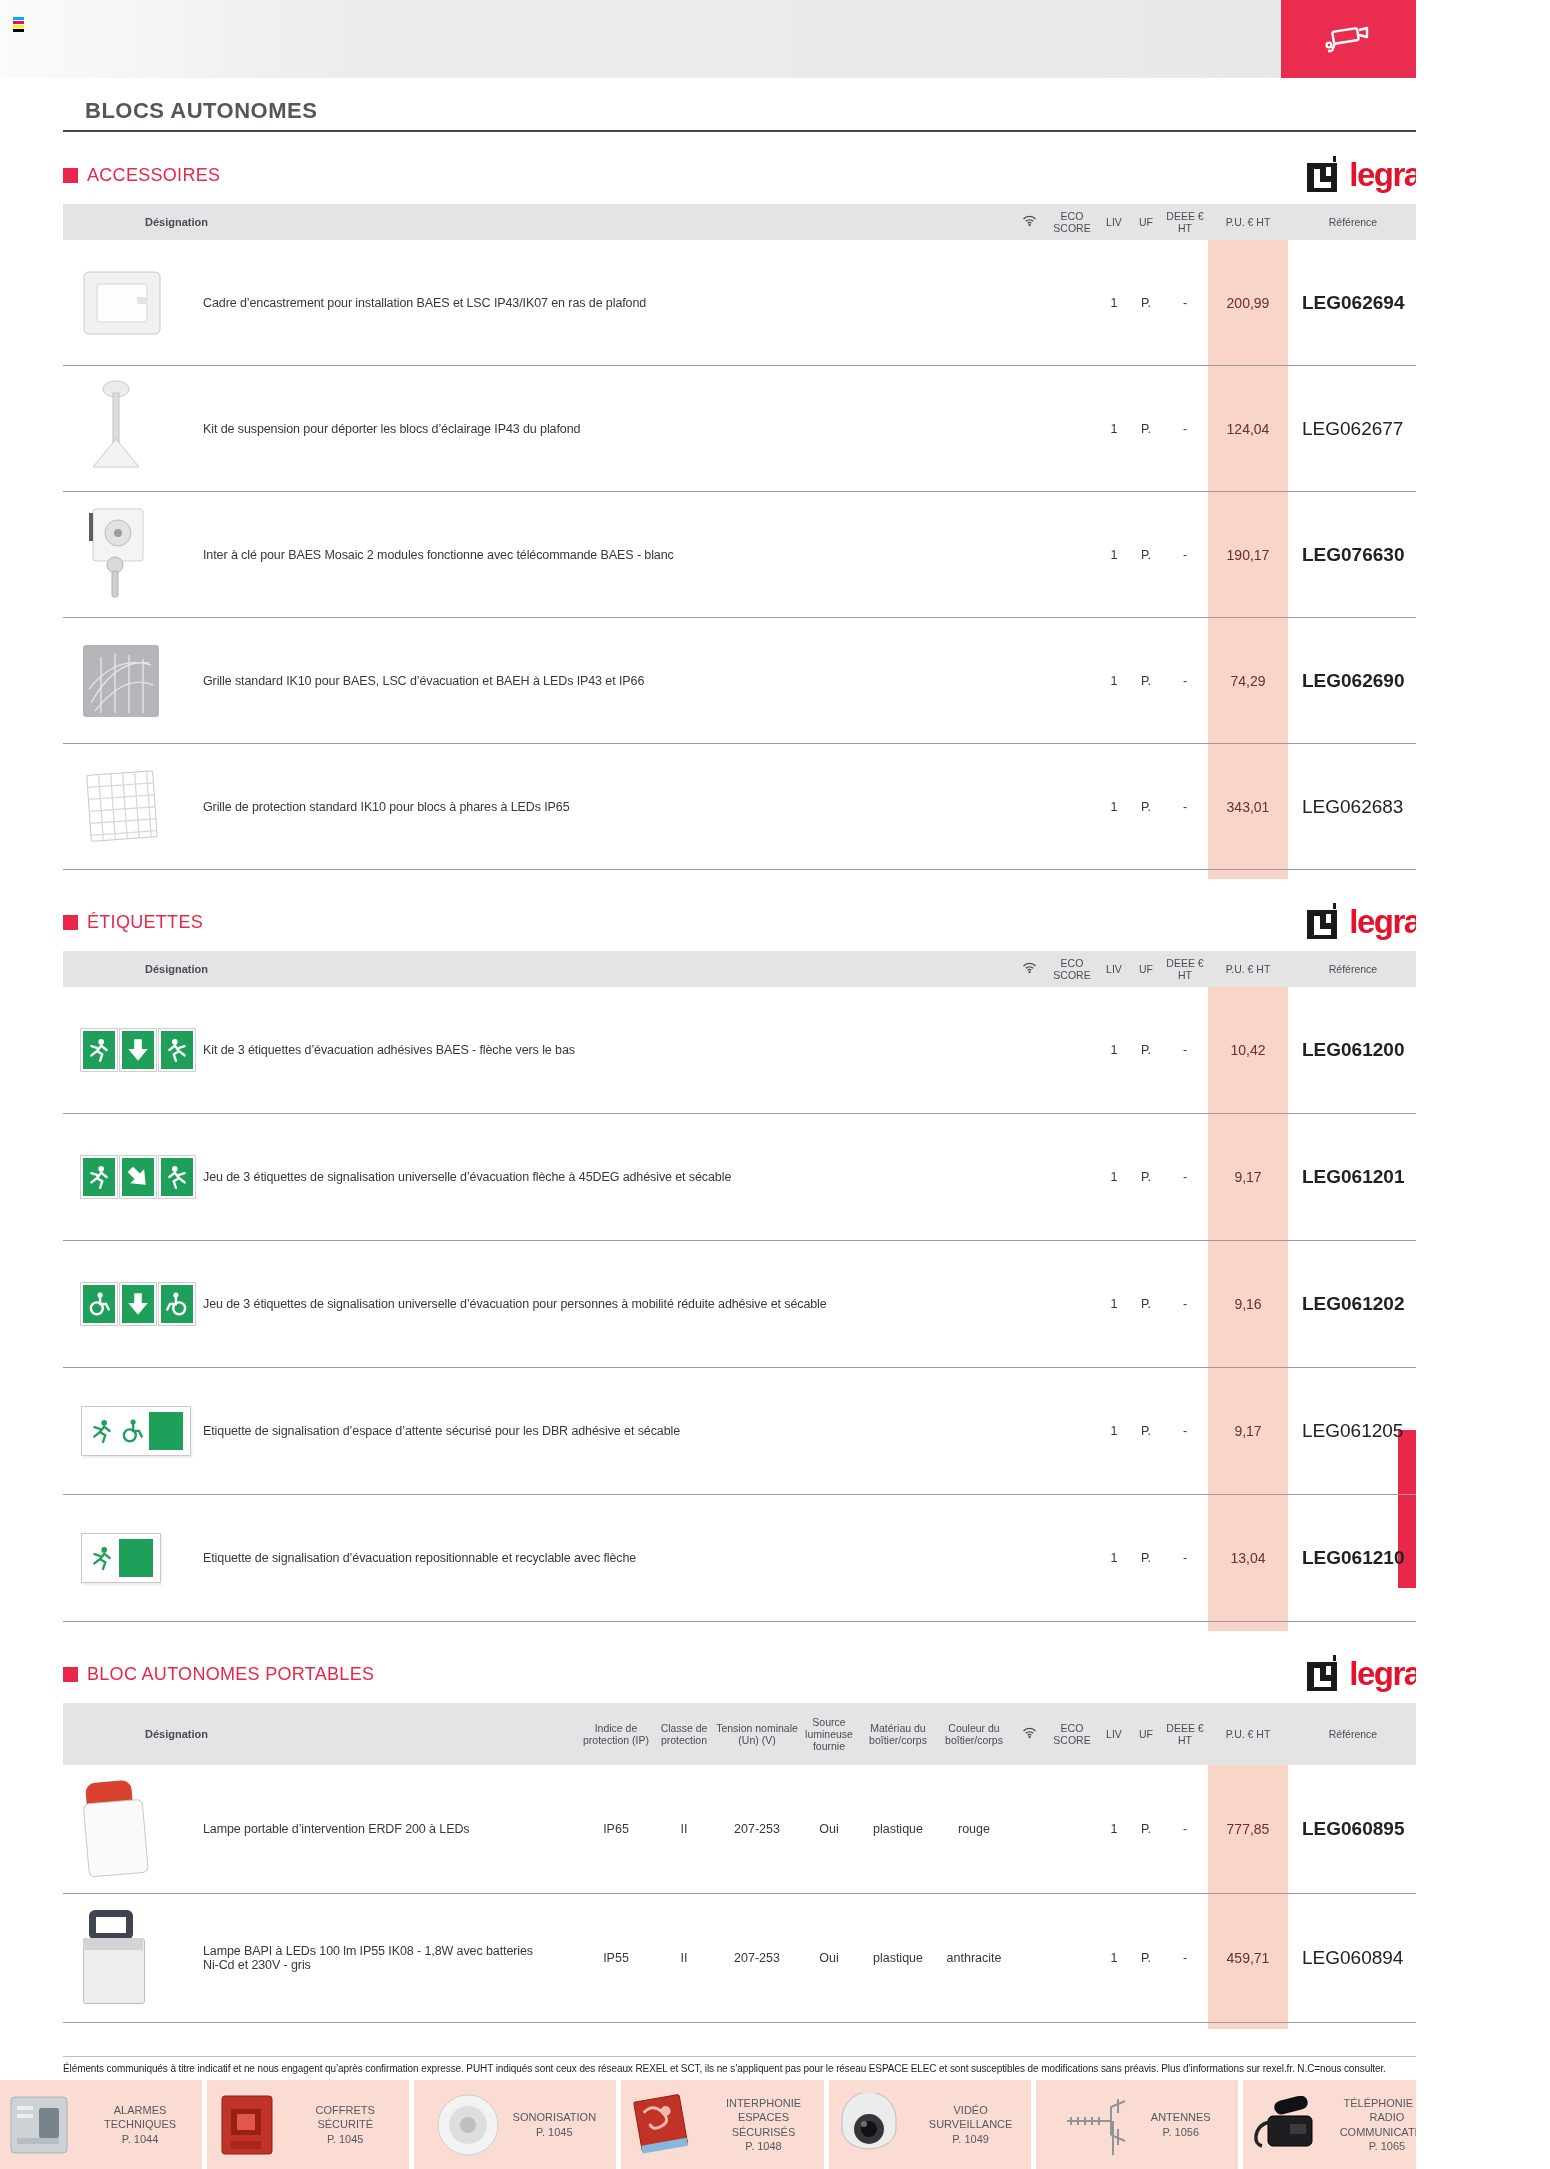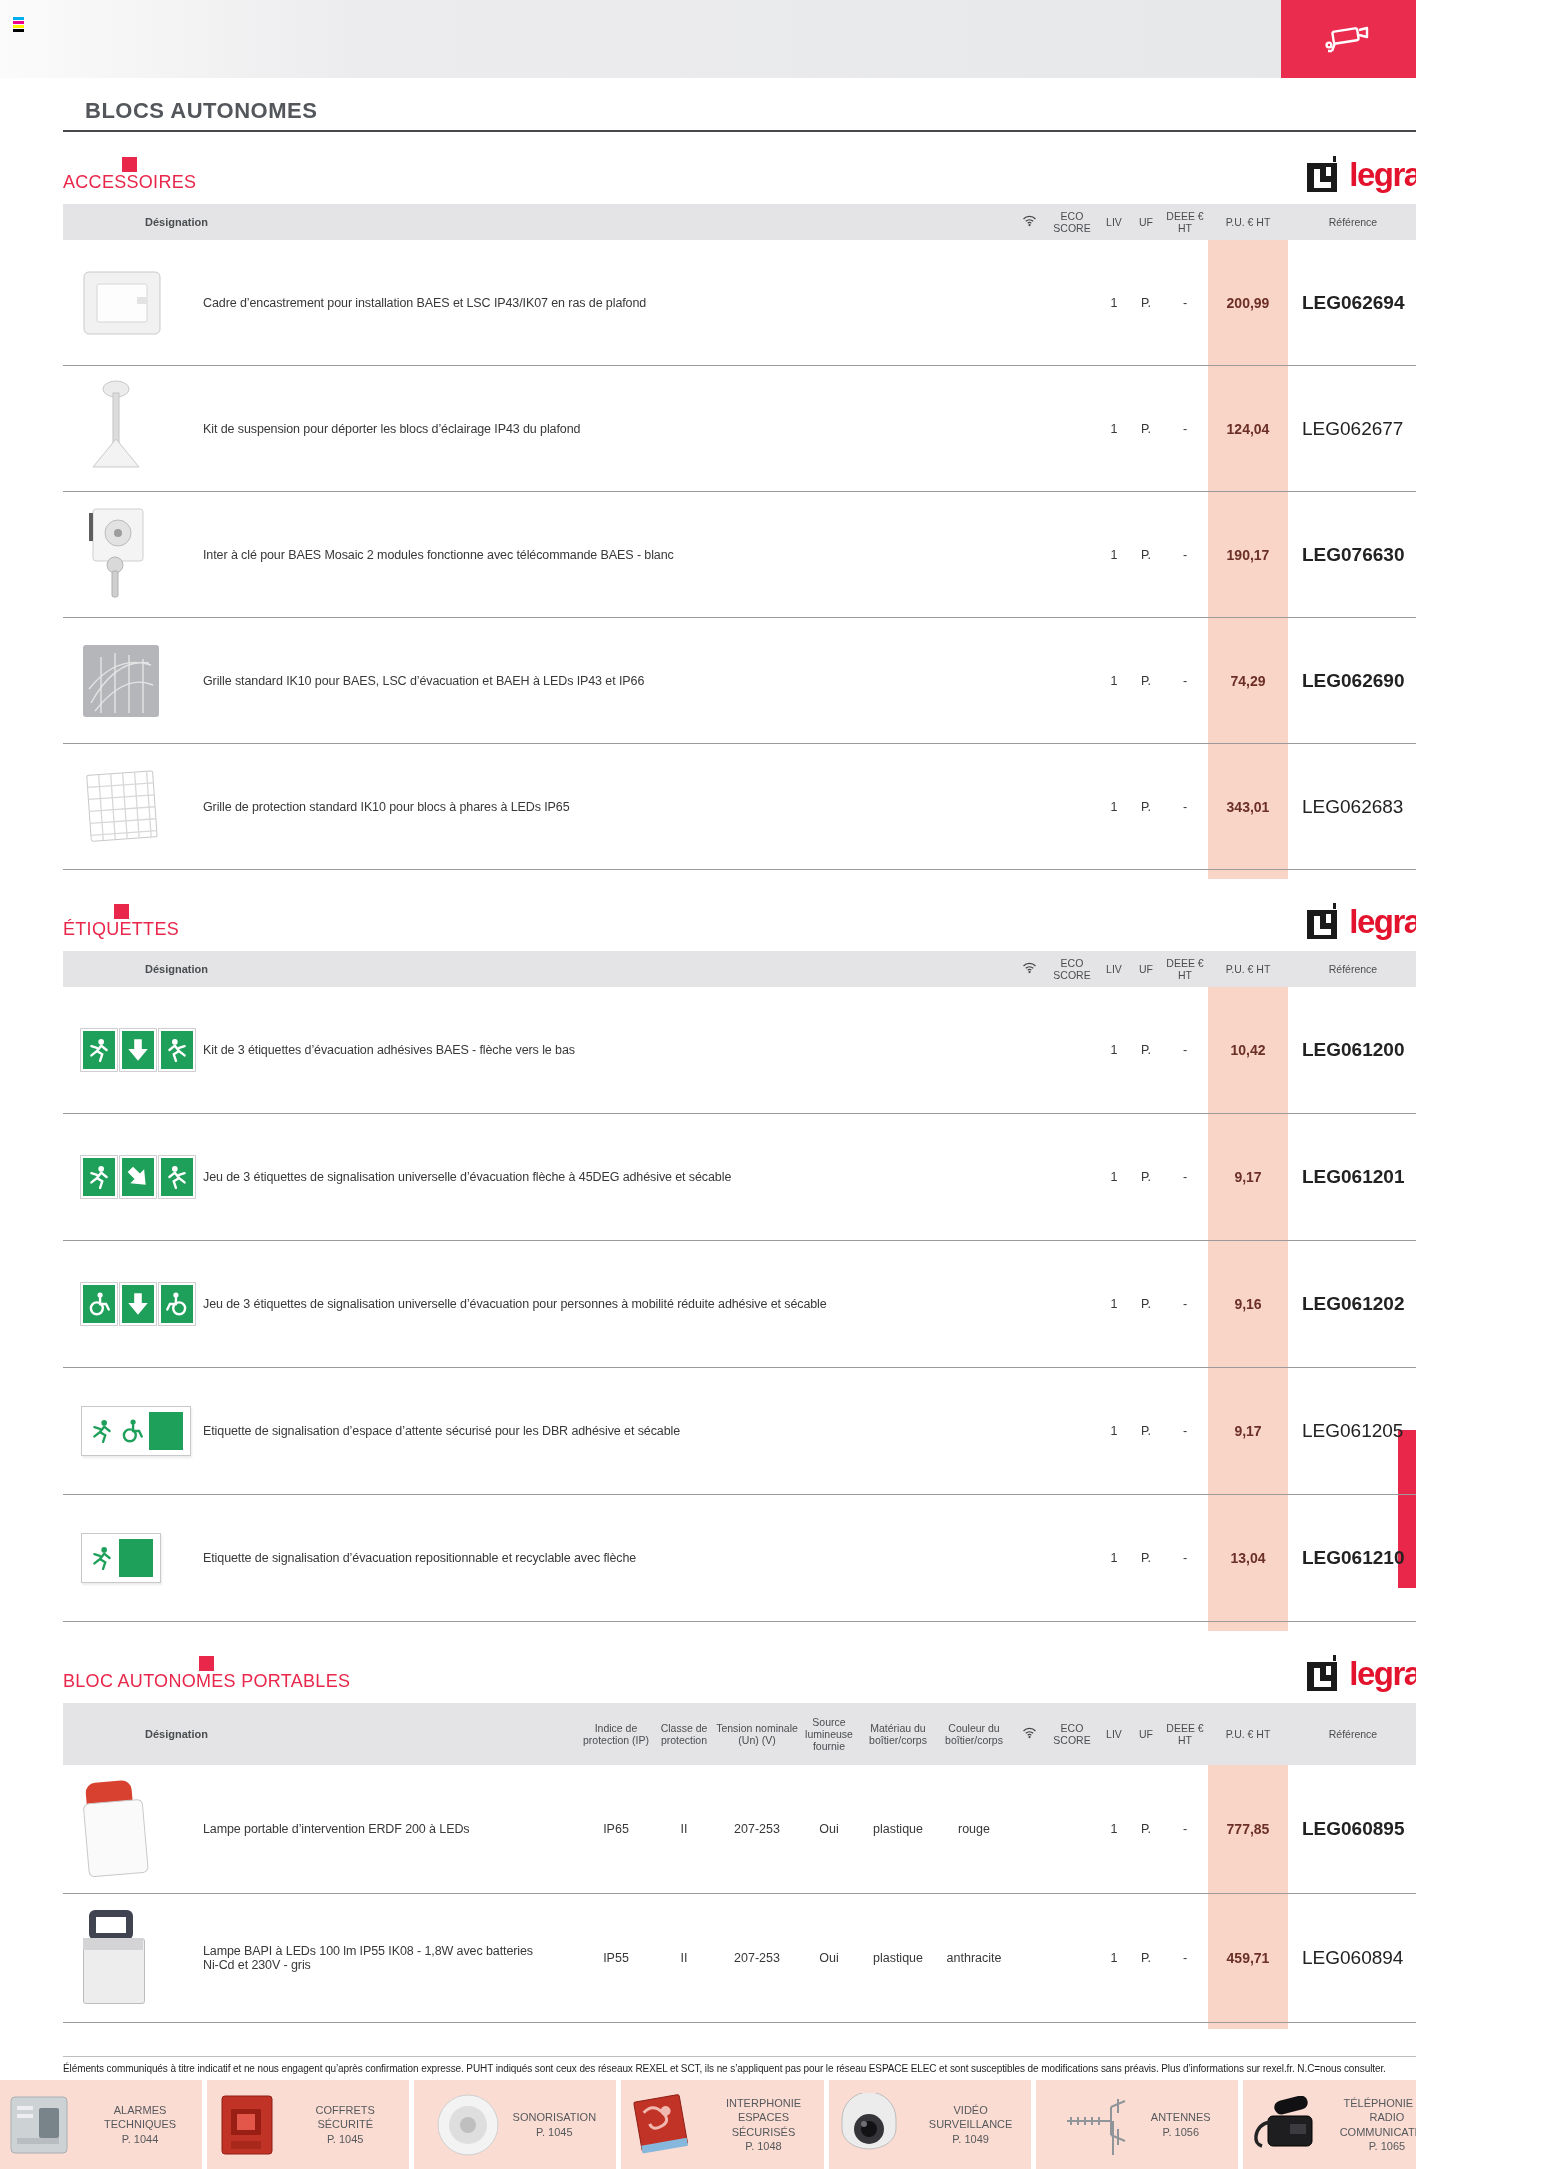--- a/index.html
+++ b/index.html
@@ -9,21 +9,21 @@
   .topbar{position:relative;height:78px;background:linear-gradient(to right,#fbfbfb 0%,#ececee 25%,#e7e8ea 90%);}
   .regmark{position:absolute;left:13px;top:17px;width:11px;}
   .regmark div{height:3px;margin-bottom:1px;}
   .cambox{position:absolute;right:0;top:0;width:135px;height:78px;background:#ea2c4e;
           display:flex;align-items:center;justify-content:center;}
   
   .content{margin-left:63px;width:1395px;padding-top:14px;}
   .pgtitle{border-bottom:2.5px solid #46484b;padding:6px 0 6px 22px;}
   .pgtitle span{font-size:22px;font-weight:700;letter-spacing:.5px;color:#53565a;}
   .sechead{display:flex;justify-content:space-between;align-items:center;height:58px;margin-top:14px;}
-  .sectitle{display:flex;align-items:center;flex-direction:column;}
+  .sectitle{display:flex;align-items:center;gap:9px;}
   .redsq{width:15px;height:15px;background:#e8274b;}
   .sectitle span{font-size:18px;color:#e8274b;letter-spacing:.3px;}
   .legrand{display:flex;gap:6px;}
   .legrand .word{font-size:33px;font-weight:700;color:#e4132d;letter-spacing:-1.5px;}
   
   .t{position:relative;width:1395px;}
   .band{position:absolute;right:170px;width:80px;background:#f9d5c8;z-index:0;}
   .t .band{top:36px;bottom:0;}
   .t.wide .band{top:62px;bottom:0;}
   .thead{position:relative;z-index:1;background:#e4e4e6;display:grid;align-items:center;height:36px;}
@@ -36,21 +36,21 @@
   .hcell.desc-h{text-align:left;padding-left:82px;font-weight:700;font-size:11px;}
   .hcell.recycle{font-size:16px;color:#1c1c1c;}
   .trow{position:relative;z-index:1;display:grid;align-items:center;border-bottom:1px solid #9b9b9b;}
   .rh1 .trow{min-height:125px;}
   .rh2 .trow{min-height:126px;}
   .rh3 .trow{min-height:128px;}
   .tpad{position:relative;z-index:1;height:9px;}
   .cell{font-size:12.5px;color:#383838;}
   .cell.c{text-align:center;}
   .cell.desc{padding-right:28px;letter-spacing:-.1px;}
-  .cell.price{text-align:center;font-weight:700;font-size:14px;color:#6b2f26;}
+  .cell.price{text-align:center;font-weight:400;font-size:14px;color:#6b2f26;}
   .cell.ref{padding-left:14px;font-size:19px;color:#222;}
   .cell.ref.bold{font-weight:700;}
   .imgbox{padding-left:18px;display:flex;align-items:center;}
   
   .tiles{display:flex;gap:3px;}
   .tile{width:36px;height:42px;display:flex;align-items:center;justify-content:center;
         border:2px solid #fff;box-shadow:0 0 0 1px #cfcfcf;box-sizing:border-box;}
   .tile svg{width:26px;height:26px;}
   .tile.g{background:#1fa05a;color:#fff;}
   .sign{display:flex;align-items:center;gap:4px;background:#fff;border:1px solid #c9c9c9;

